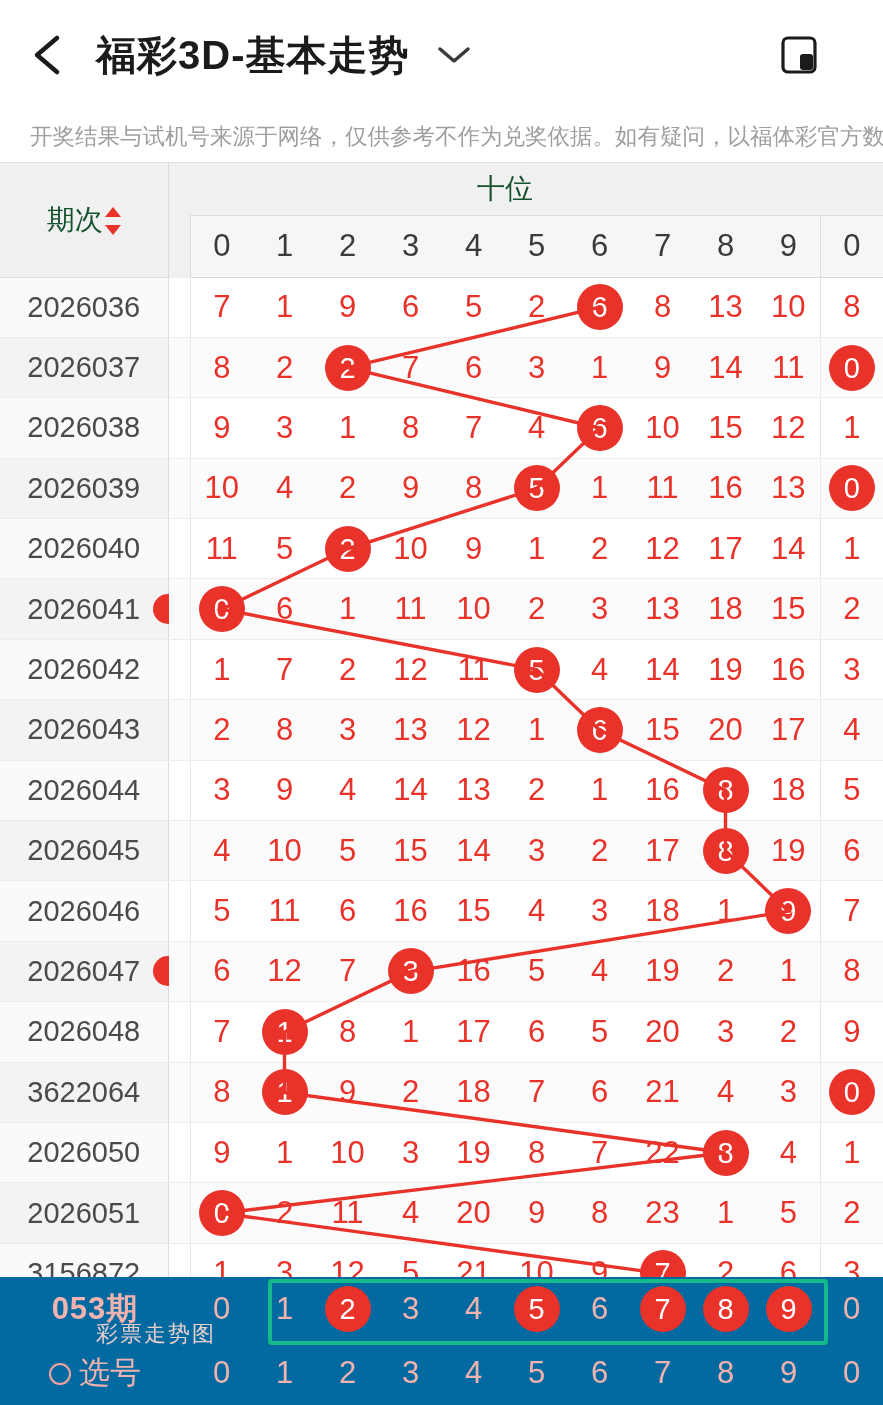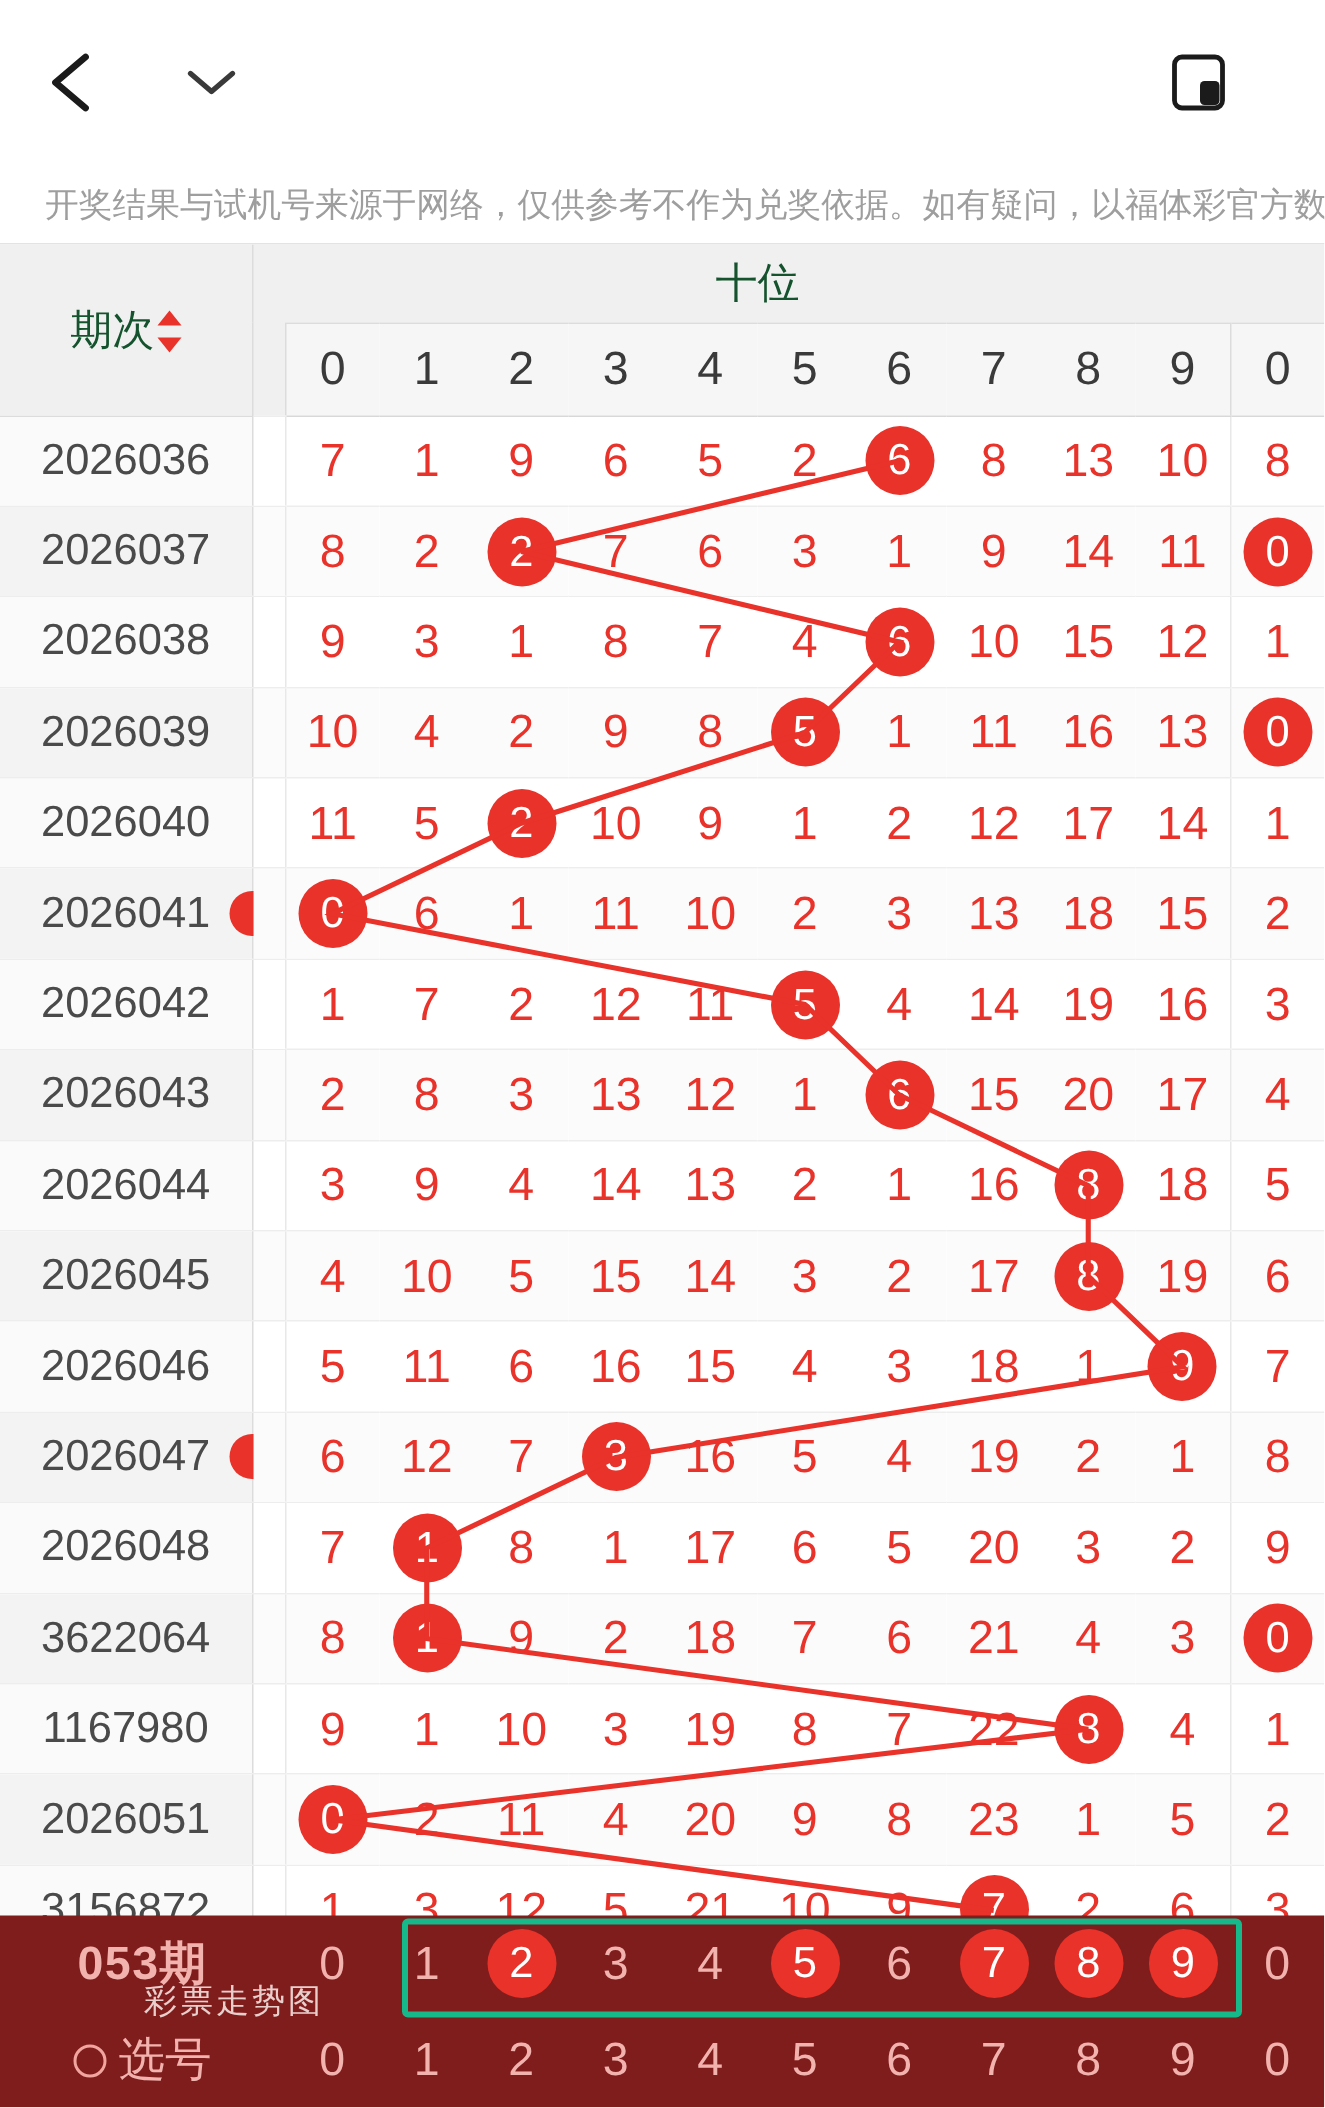--- a/index.html
+++ b/index.html
@@ -178,21 +178,21 @@
     background:#e8322a;
     border-radius: 16px 0 0 16px;
   }
 
   
   .sel-row {
     position:absolute;
     left:0; bottom:0;
     width: 883px;
     height: 128px;
-    background: #7f1d1d;
+    background: #0369a1;
     overflow:hidden;
   }
   .sel-row table { border-collapse:collapse; table-layout:fixed; width:883px;border-radius:11px; }
   .sel-row td { text-align:center; padding:0; height:64px; font-size:31px; color:#f2b3ae; }
   .sel-label {
     font-size: 40px;
     font-weight: bold;
     color: #f5a623;
     text-align:left;
     padding-left: 22px !important;
@@ -224,20 +224,21 @@
 </style>
 </head>
 <body>
 
 <div class="header">
   <div class="back-icon">
     <svg width="40" height="46" viewBox="0 0 40 46" aria-hidden="true">
       <polyline points="28,6 8,23 28,40" fill="none" stroke="#1b1b1b" stroke-width="4.5" stroke-linecap="round" stroke-linejoin="round"></polyline>
     </svg>
   </div>
+  <div class="title">福彩3D-基本走势</div>
   <div class="caret-down">
     <svg width="34" height="20" viewBox="0 0 34 20" aria-hidden="true">
       <polyline points="3,4 17,16 31,4" fill="none" stroke="#3a3a3a" stroke-width="3.5" stroke-linecap="round" stroke-linejoin="round"></polyline>
     </svg>
   </div>
   <div class="header-spacer"></div>
   <div class="page-icon">
     <svg width="46" height="46" viewBox="0 0 46 46" aria-hidden="true">
       <rect x="7" y="6" width="32" height="34" rx="5" fill="none" stroke="#1b1b1b" stroke-width="3.2"></rect>
       <rect x="24" y="22" width="13" height="16" rx="3" fill="#1b1b1b"></rect>
@@ -488,21 +489,21 @@
           <td class="num">2</td>
           <td class="num">18</td>
           <td class="num">7</td>
           <td class="num">6</td>
           <td class="num">21</td>
           <td class="num">4</td>
           <td class="num">3</td>
           <td class="num sep-l"><span class="ball">0</span></td>
         </tr>
         <tr class="data">
-          <td class="period">1167980</td>
+          <td class="period">2026050</td>
           <td class="gapcell"></td>
           <td class="num sep-l">9</td>
           <td class="num">1</td>
           <td class="num">10</td>
           <td class="num">3</td>
           <td class="num">19</td>
           <td class="num">8</td>
           <td class="num">7</td>
           <td class="num">22</td>
           <td class="num"><span class="ball">8</span></td>

